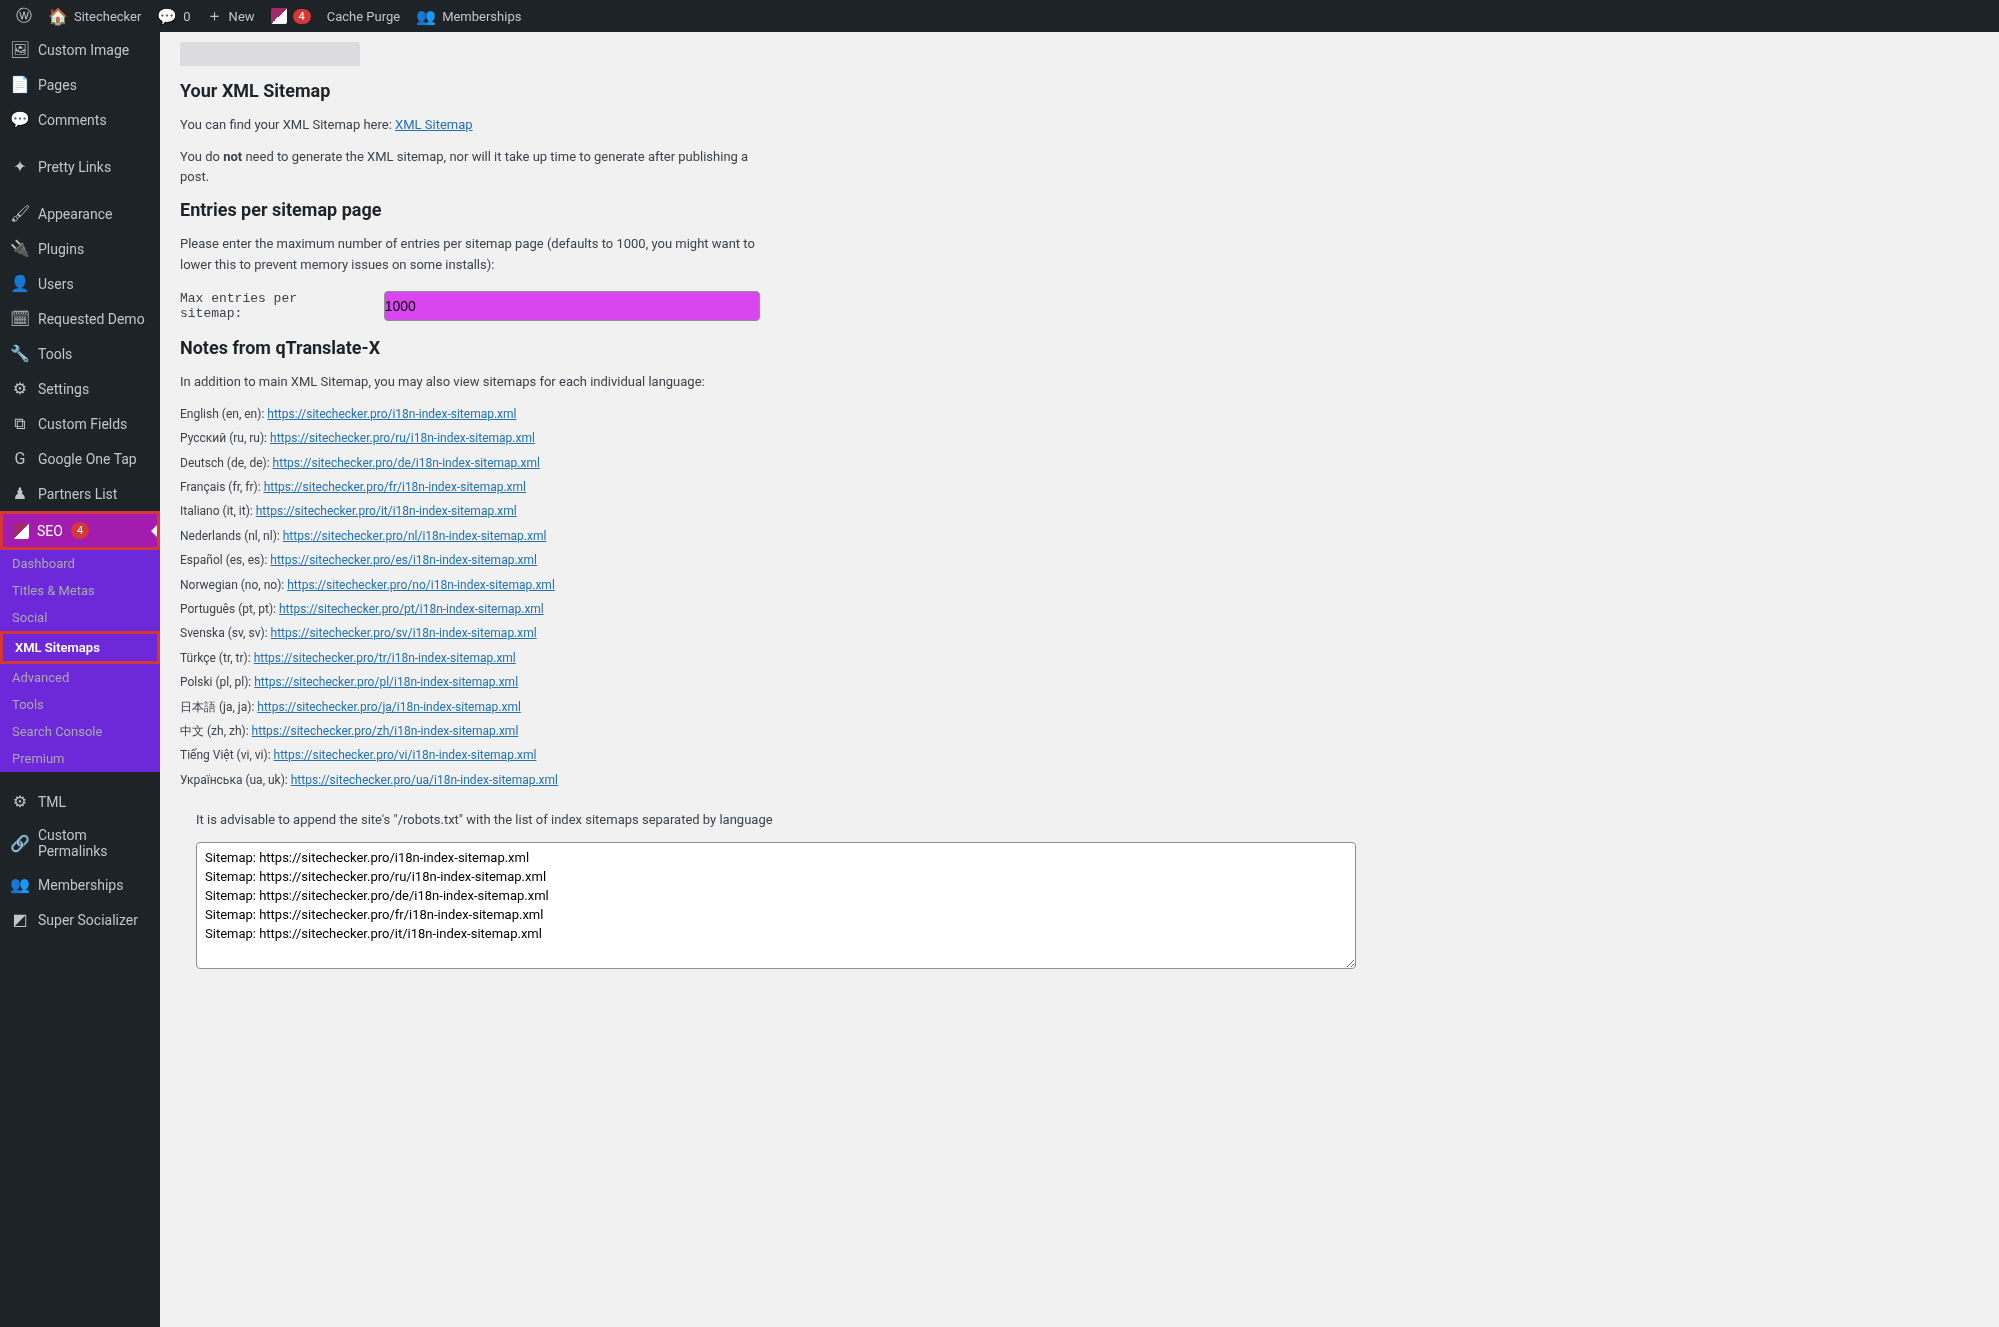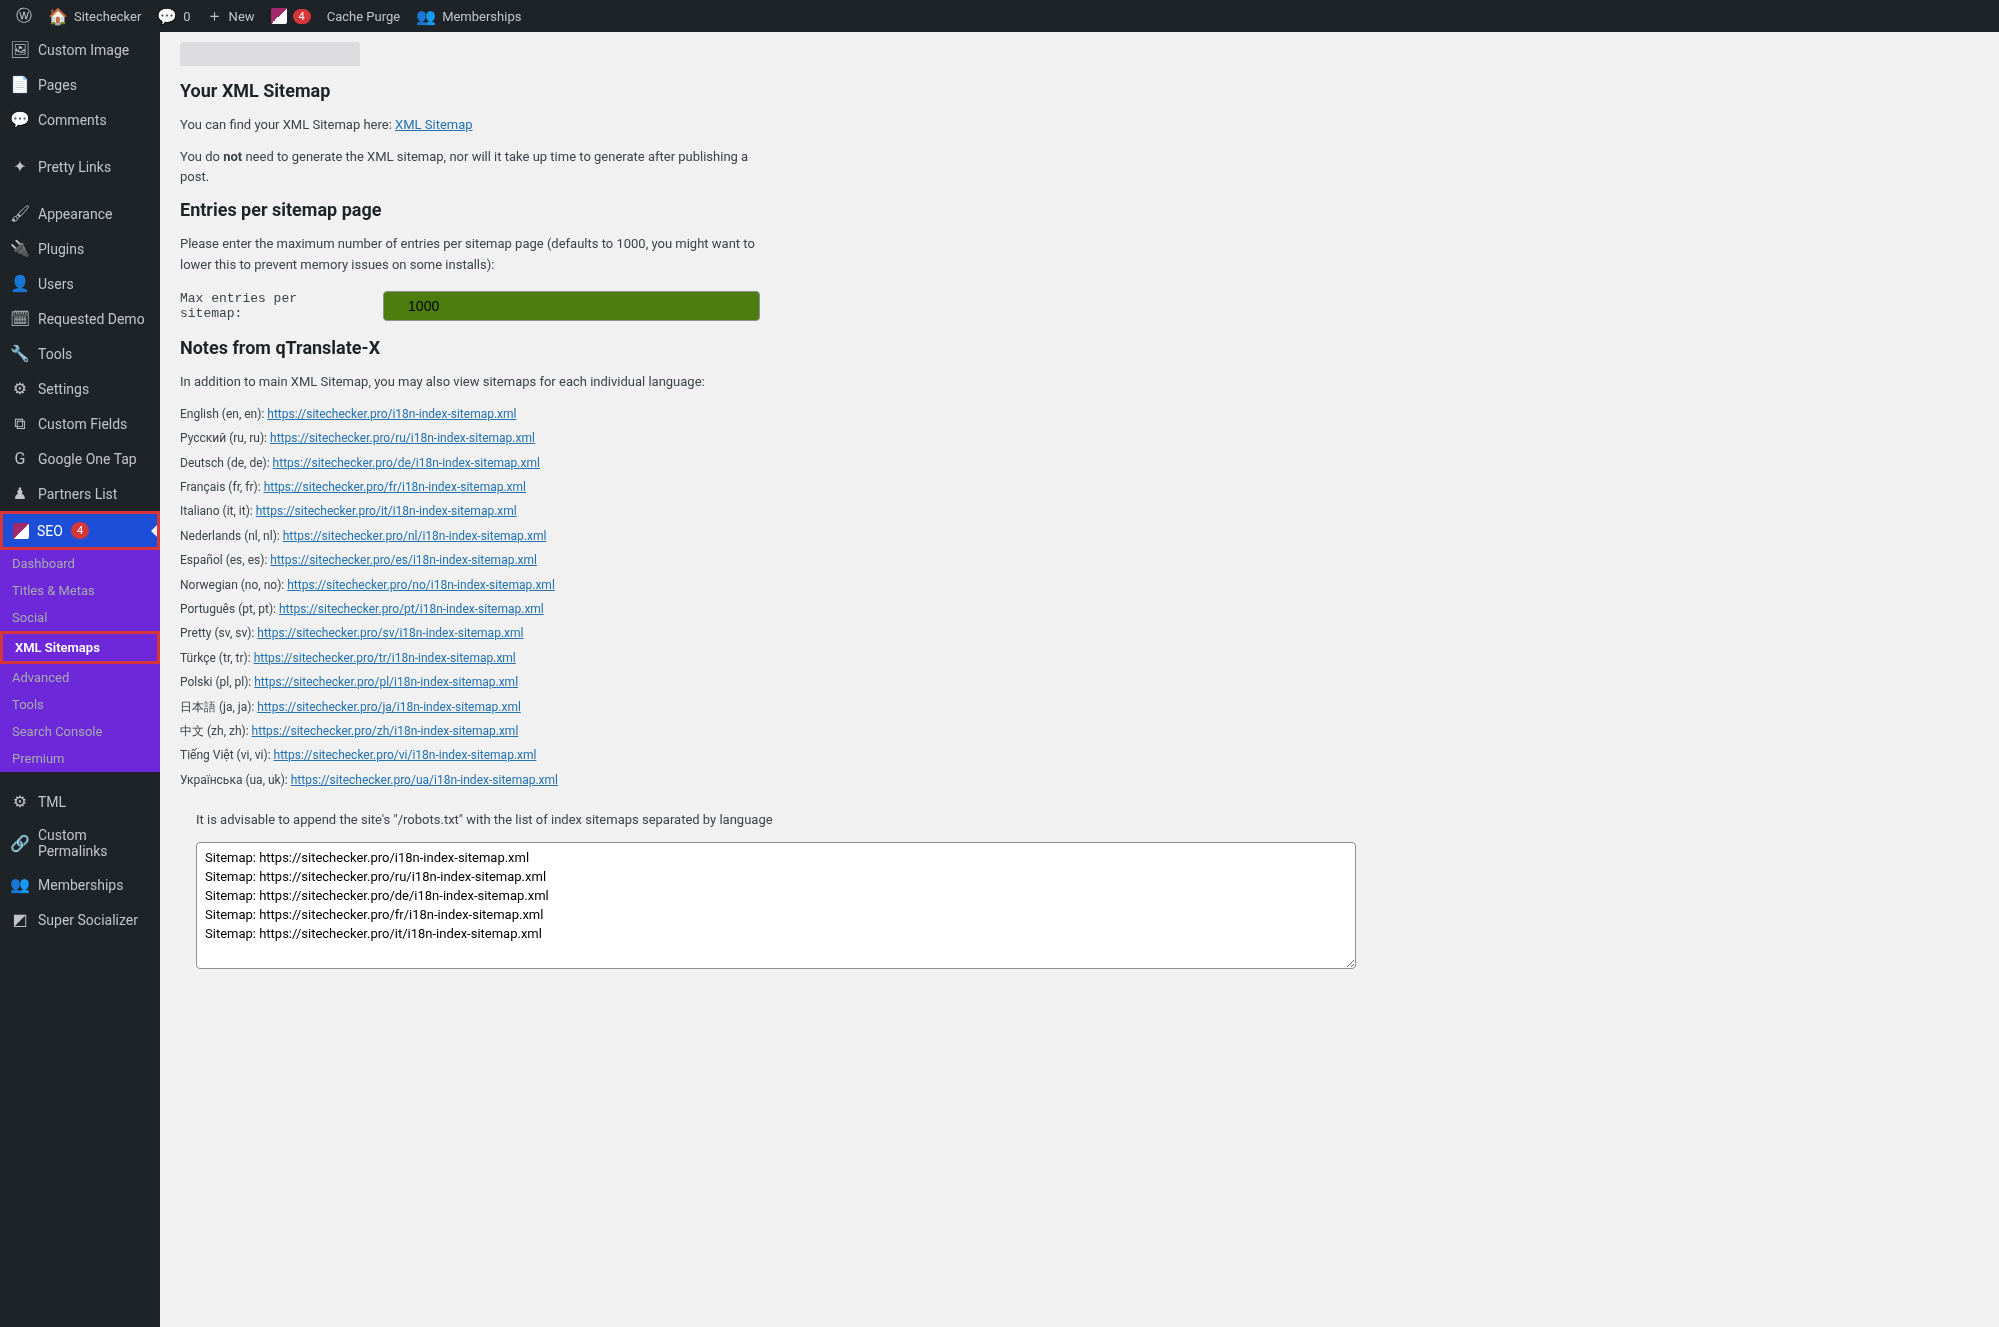--- a/index.html
+++ b/index.html
@@ -47,21 +47,21 @@
 .menu-item {
   display: flex;
   align-items: center;
   padding: 8px 10px;
   cursor: pointer;
   gap: 8px;
   position: relative;
 }
 .menu-icon { width: 20px; font-size: 16px; text-align: center; }
 .menu-item.current {
-  background: #1d4ed8;
+  background: #a21caf;
   color: #fff;
 }
 .menu-item.current::after {
   content: "";
   position: absolute;
   right: 0; top: 50%;
   transform: translateY(-50%);
   border: 6px solid transparent;
   border-right-color: #f1f1f1;
 }
@@ -108,27 +108,27 @@
   font-size: 18px;
   font-weight: 700;
   margin: 8px 0 14px;
   color: #1d2327;
 }
 p { margin: 0 0 12px; line-height: 1.55; font-size: 13px; color: #3c434a; }
 a { color: #2271b1; text-decoration: underline; }
 .form-row { display: flex; align-items: center; gap: 30px; margin: 16px 0; }
 .form-label { width: 180px; font-size: 13px; font-family: Liberation Mono, monospace; }
 input[type="text"] {
-  padding: 4px 24px;
+  padding: 4px 0;
   border: 1px solid #8c8f94;
   border-radius: 4px;
   font-size: 14px;
   width: 390px;
   height: 30px;
-  background: #4d7c0f;
+  background: #d946ef;
 }
 .lang-list { list-style: none; margin: 8px 0 20px; }
 .lang-list li { margin: 4px 0; font-size: 12px; line-height: 1.7; }
 textarea {
   width: 100%;
   padding: 6px 8px;
   border: 1px solid #8c8f94;
   border-radius: 4px;
   font-family: inherit;
   font-size: 13px;
@@ -304,21 +304,21 @@
     <ul class="lang-list content-full" id="lang-list">
         <li><span>English (en, en): </span><a href="#">https://sitechecker.pro/i18n-index-sitemap.xml</a></li>
         <li><span>Русский (ru, ru): </span><a href="#">https://sitechecker.pro/ru/i18n-index-sitemap.xml</a></li>
         <li><span>Deutsch (de, de): </span><a href="#">https://sitechecker.pro/de/i18n-index-sitemap.xml</a></li>
         <li><span>Français (fr, fr): </span><a href="#">https://sitechecker.pro/fr/i18n-index-sitemap.xml</a></li>
         <li><span>Italiano (it, it): </span><a href="#">https://sitechecker.pro/it/i18n-index-sitemap.xml</a></li>
         <li><span>Nederlands (nl, nl): </span><a href="#">https://sitechecker.pro/nl/i18n-index-sitemap.xml</a></li>
         <li><span>Español (es, es): </span><a href="#">https://sitechecker.pro/es/i18n-index-sitemap.xml</a></li>
         <li><span>Norwegian (no, no): </span><a href="#">https://sitechecker.pro/no/i18n-index-sitemap.xml</a></li>
         <li><span>Português (pt, pt): </span><a href="#">https://sitechecker.pro/pt/i18n-index-sitemap.xml</a></li>
-        <li><span>Pretty (sv, sv): </span><a href="#">https://sitechecker.pro/sv/i18n-index-sitemap.xml</a></li>
+        <li><span>Svenska (sv, sv): </span><a href="#">https://sitechecker.pro/sv/i18n-index-sitemap.xml</a></li>
         <li><span>Türkçe (tr, tr): </span><a href="#">https://sitechecker.pro/tr/i18n-index-sitemap.xml</a></li>
         <li><span>Polski (pl, pl): </span><a href="#">https://sitechecker.pro/pl/i18n-index-sitemap.xml</a></li>
         <li><span>日本語 (ja, ja): </span><a href="#">https://sitechecker.pro/ja/i18n-index-sitemap.xml</a></li>
         <li><span>中文 (zh, zh): </span><a href="#">https://sitechecker.pro/zh/i18n-index-sitemap.xml</a></li>
         <li><span>Tiếng Việt (vi, vi): </span><a href="#">https://sitechecker.pro/vi/i18n-index-sitemap.xml</a></li>
         <li><span>Українська (ua, uk): </span><a href="#">https://sitechecker.pro/ua/i18n-index-sitemap.xml</a></li>
       </ul>
 
     <div class="content-full">
       <p>It is advisable to append the site's "/robots.txt" with the list of index sitemaps separated by language</p>

